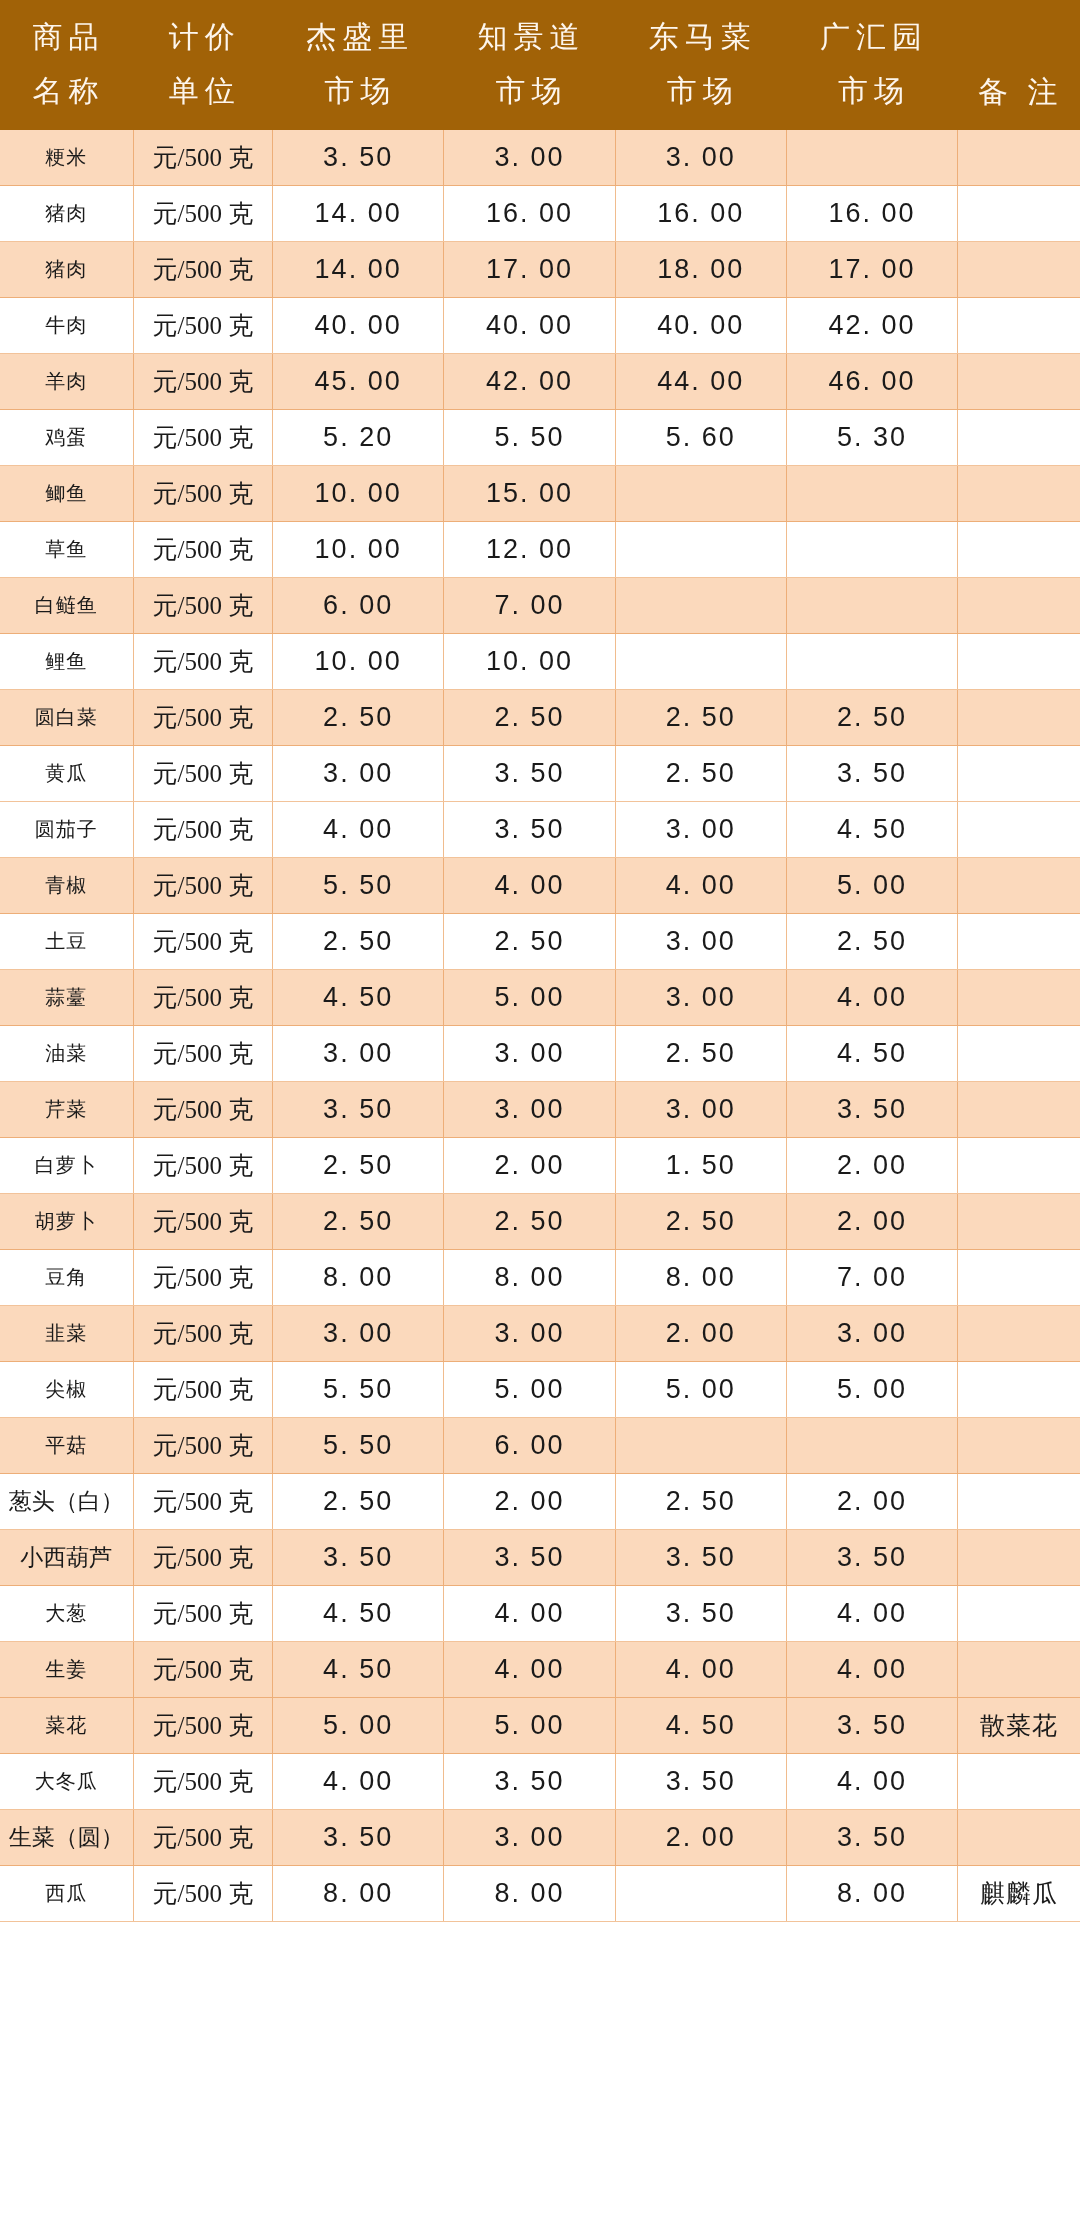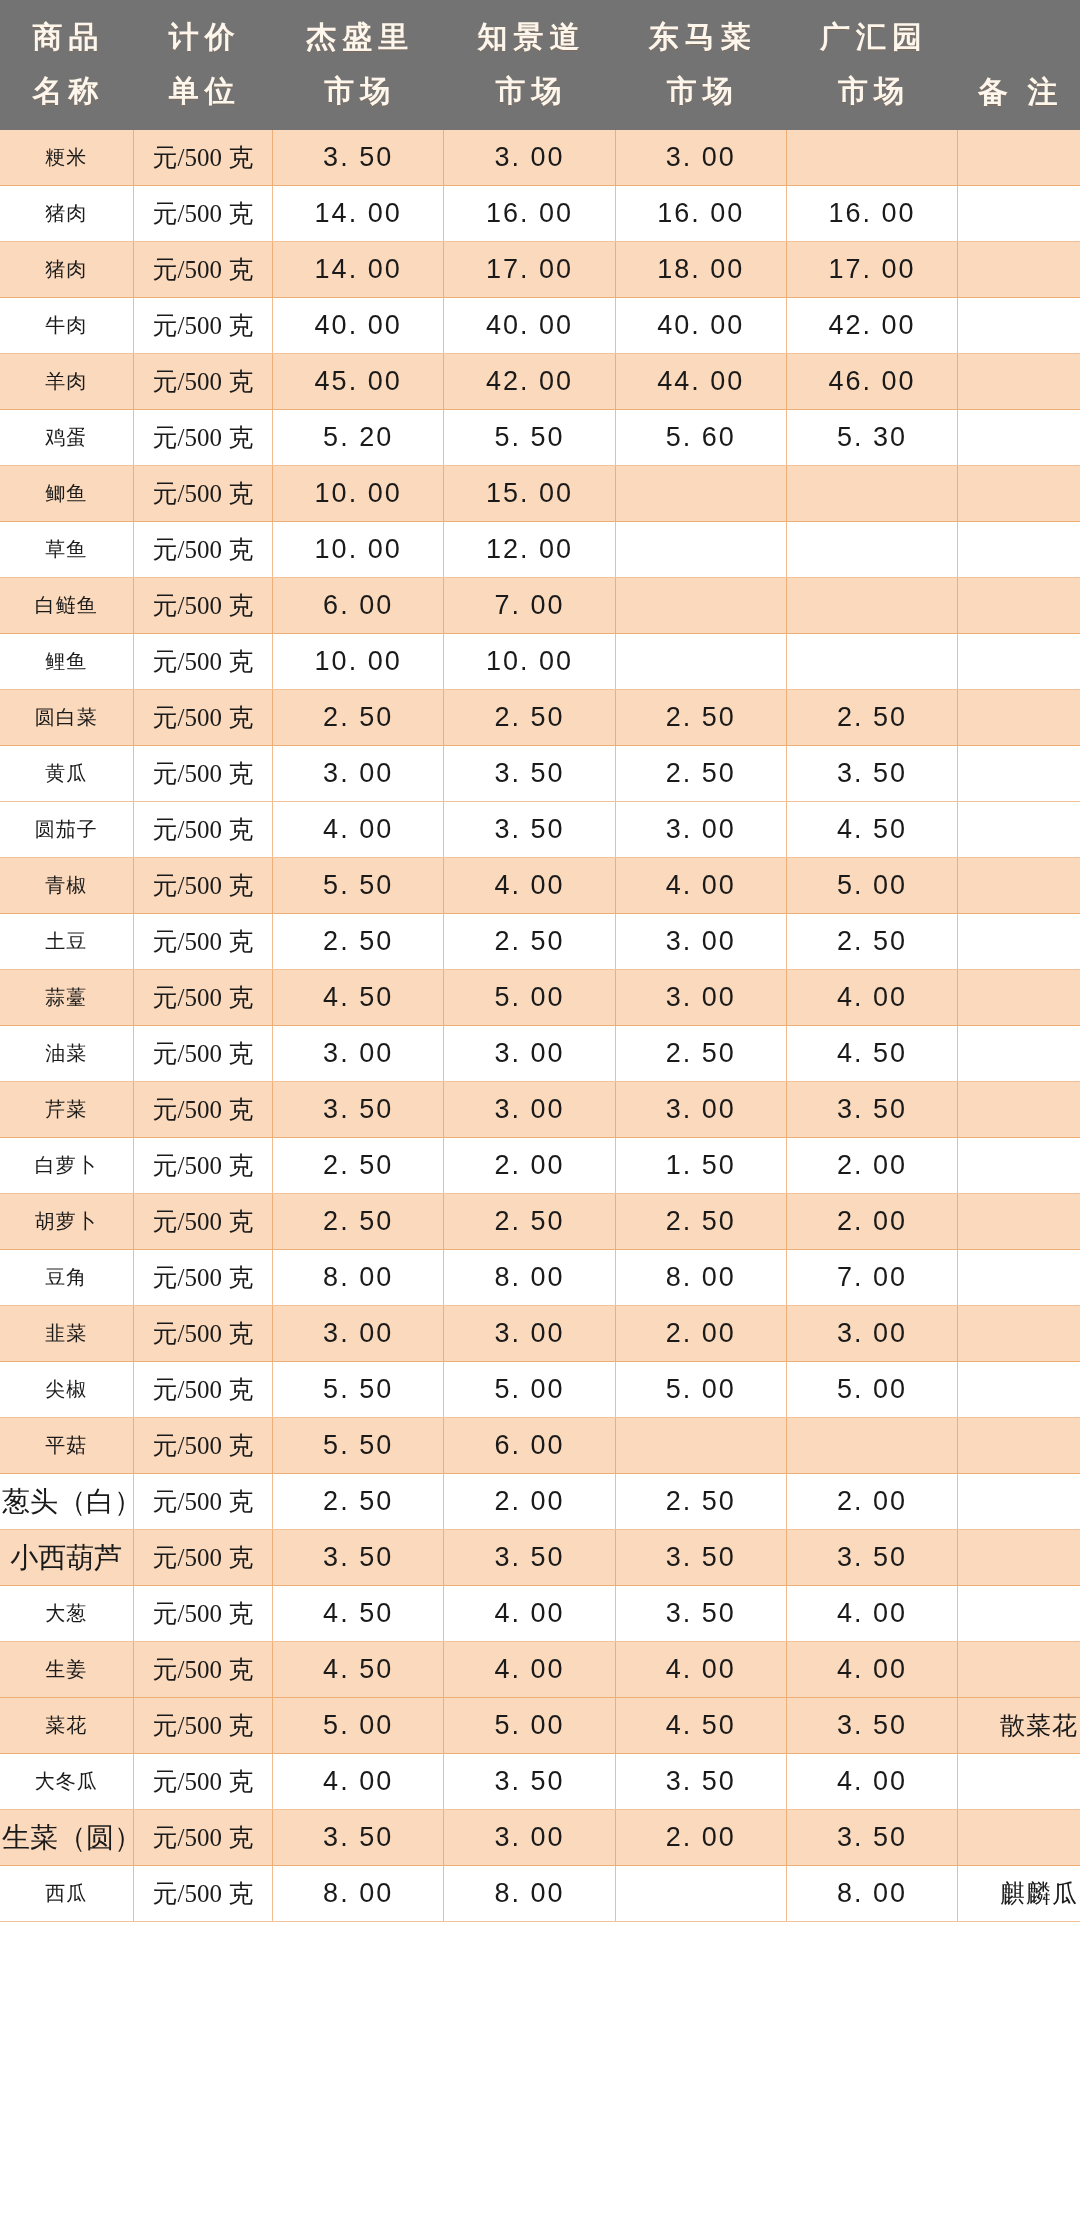--- a/index.html
+++ b/index.html
@@ -17,23 +17,23 @@
     width: 1080px;
     border-collapse: collapse;
     table-layout: fixed;
   }
   #price-table col.c-name   { width: 133px; }
   #price-table col.c-unit   { width: 139px; }
   #price-table col.c-mkt    { width: 171px; }
   #price-table col.c-note   { width: 122px; }
 
   thead th {
-    background: #737373;
+    background: #a16207;
     color: #FDF6EC;
-    font-weight: bold;
+    font-weight: normal;
     font-size: 30px;
     line-height: 54px;
     letter-spacing: 6px;
     text-align: center;
     vertical-align: middle;
     padding: 8px 0 10px 4px;
     height: 104px;
     border: none;
     text-shadow: 0 1px 0 rgba(160,80,20,0.25);
     white-space: pre-line;
@@ -49,27 +49,27 @@
     font-size: 27px;
     text-align: center;
     vertical-align: middle;
     color: #1a1a1a;
     border-right: 1px solid #F0BC8E;
     border-bottom: 1px solid #F2C39A;
     padding: 0 2px;
     overflow: hidden;
     white-space: nowrap;
   }
-  tbody td:last-child { border-right: none; text-align: right; }
+  tbody td:last-child { border-right: none; }
   tbody tr.odd  td { background: #FBD9BC; }
   tbody tr.even td { background: #FFFFFF; }
   tbody tr.odd  td { border-right-color: #EDAE78; border-bottom-color: #EDAE78; }
 
   td.name { font-size: 20px; letter-spacing: 1px; }
-  td.name.long { font-size: 28px; letter-spacing: 0px; }
+  td.name.long { font-size: 23px; letter-spacing: 0px; }
   td.unit { font-size: 25px; letter-spacing: 0px; }
   td.price { font-family: "Liberation Sans", "DejaVu Sans", sans-serif; font-size: 27px; letter-spacing: 2px; }
   td.note { font-size: 25px; letter-spacing: 1px; }
 </style>
 </head>
 <body>
 
 <table id="price-table">
   <colgroup>
     <col class="c-name">

